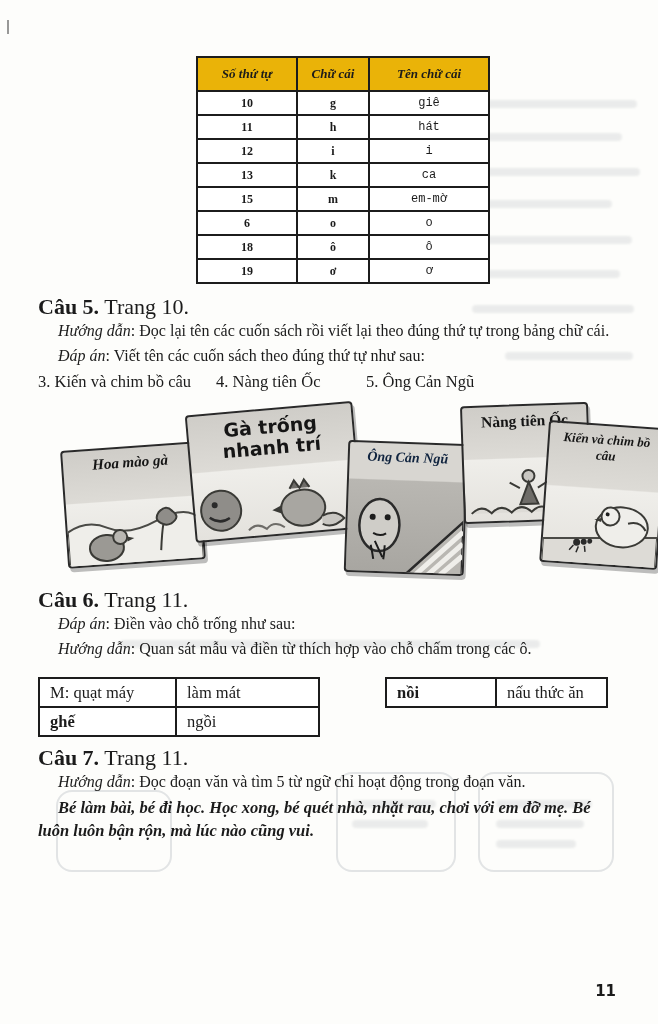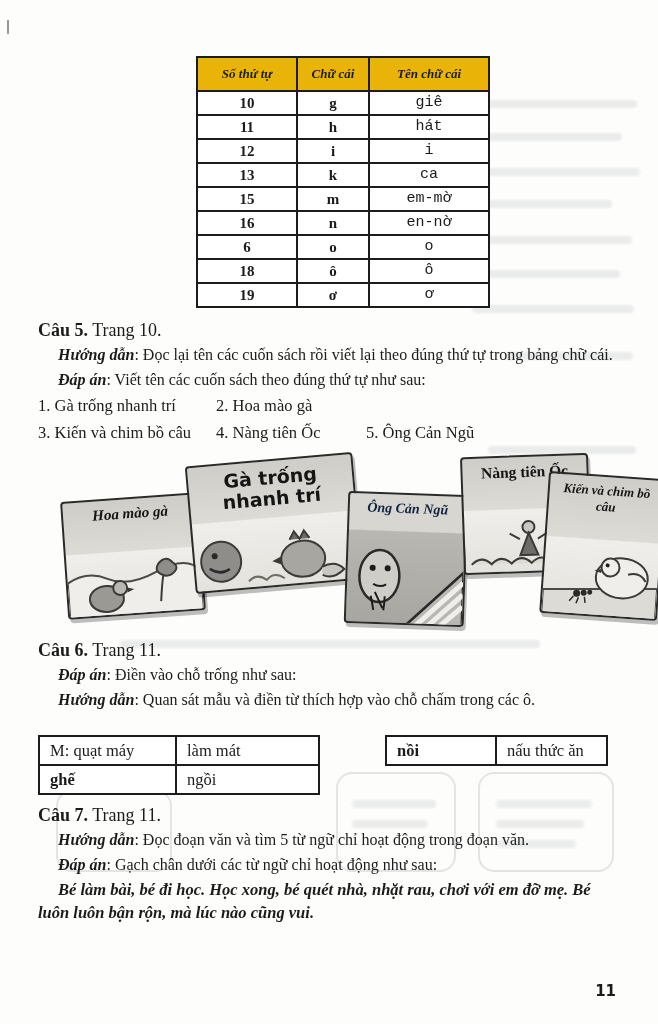--- a/index.html
+++ b/index.html
@@ -11,30 +11,30 @@
   
   .bleed-layer{position:absolute;inset:0;pointer-events:none;z-index:0;}
   .bb{position:absolute;height:8px;background:#8e939b;opacity:.16;filter:blur(1px);border-radius:4px;}
   .bx{position:absolute;border:2px solid #c2c5ca;opacity:.45;border-radius:16px;}
   .content{position:relative;z-index:1;}
 
   
   table.alpha{border-collapse:collapse;margin-left:158px;background:#fff;}
   table.alpha th,table.alpha td{border:2px solid #1c1c1c;text-align:center;padding:0 6px;}
   table.alpha th{background:#eab308;font-style:italic;font-weight:bold;font-size:13px;height:32px;margin-top:12px;}
-  table.alpha td{font-size:15px;height:22px;line-height:22px;}
+  table.alpha td{font-size:12px;height:22px;line-height:22px;}
   table.alpha td:nth-child(1){width:86px;font-weight:bold;}
   table.alpha td:nth-child(2){width:58px;font-weight:bold;}
   table.alpha td:nth-child(3){width:106px;font-family:Liberation Mono, monospace;}
 
   
-  .h{font-size:18px;margin:0;line-height:23px;}
+  .h{font-size:22px;margin:0;line-height:23px;}
   .hb{font-weight:bold;}
   .para{margin:2px 0 0 0;font-size:16px;line-height:22.5px;text-indent:20px;}
-  .lbl{font-weight:bold;font-style:italic;}
+  .lbl{font-weight:normal;font-style:italic;}
   .booklist{display:flex;font-size:16.5px;line-height:24px;margin-top:3px;}
   .booklist span:nth-child(1){width:178px;}
   .booklist span:nth-child(2){width:150px;}
 
   
   .shelf{position:relative;height:176px;margin-top:8px;}
   .cover{position:absolute;box-sizing:border-box;border:2.5px solid #2a2a2a;border-radius:4px;
          background:linear-gradient(180deg,#cfcdc8 0%,#dddbd6 45%,#efeeea 46%,#e4e2dd 100%);
          box-shadow:2px 4px 0 rgba(0,0,0,.25);overflow:hidden;text-align:center;}
   .cover .t{display:block;padding:6px 4px 0 4px;color:#151515;}
@@ -45,21 +45,21 @@
   .c2 .t{font-weight:bold;font-size:19px;line-height:21px;font-family:"DejaVu Sans",sans-serif;}
   .c3{left:308px;top:40px;width:120px;height:132px;transform:rotate(2deg);
       background:linear-gradient(180deg,#d8d6d1 0%,#d8d6d1 28%,#b9b7b2 29%,#a8a6a1 100%);}
   .c3 .t{font-weight:bold;font-style:italic;font-size:14px;color:#10243f;}
   .c4{left:424px;top:2px;width:128px;height:118px;transform:rotate(-2deg);}
   .c4 .t{font-weight:bold;font-size:15.5px;}
   .c5{left:506px;top:22px;width:118px;height:142px;transform:rotate(4deg);}
   .c5 .t{font-weight:bold;font-style:italic;font-size:13px;line-height:16px;}
 
   
-  .twrap{display:flex;margin-top:24px;}
+  .twrap{display:flex;margin-top:17px;}
   table.fill{border-collapse:collapse;background:#fff;}
   table.fill td{border:2px solid #1c1c1c;font-size:16.5px;height:27px;padding:0 10px;line-height:27px;}
   table.left-t{width:282px;}
   table.left-t td:first-child{width:115px;font-weight:bold;}
   table.left-t tr:first-child td:first-child{font-weight:normal;}
   table.right-t{width:223px;margin-left:65px;}
   table.right-t td:first-child{width:88px;font-weight:bold;}
 
   
   .passage{margin:2px 0 0 0;font-size:16.5px;line-height:23px;text-indent:20px;
@@ -128,25 +128,20 @@
             <td>13</td>
             <td>k</td>
             <td>ca</td>
           </tr>
           <tr>
             <td>15</td>
             <td>m</td>
             <td>em-mờ</td>
           </tr>
           <tr>
-            <td>16</td>
-            <td>n</td>
-            <td>en-nờ</td>
-          </tr>
-          <tr>
             <td>6</td>
             <td>o</td>
             <td>o</td>
           </tr>
           <tr>
             <td>18</td>
             <td>ô</td>
             <td>ô</td>
           </tr>
           <tr>
@@ -154,25 +149,20 @@
             <td>ơ</td>
             <td>ơ</td>
           </tr>
         </tbody>
     </table>
 
     <section style="margin-top:11px;">
       <p class="h"><span class="hb">Câu 5.</span> <span>Trang 10.</span></p>
       <p class="para"><span class="lbl">Hướng dẫn</span><span>: Đọc lại tên các cuốn sách rồi viết lại theo đúng thứ tự trong bảng chữ cái.</span></p>
       <p class="para"><span class="lbl">Đáp án</span><span>: Viết tên các cuốn sách theo đúng thứ tự như sau:</span></p>
-      <div class="booklist">
-        <span>1. Gà trống nhanh trí</span>
-        <span>2. Hoa mào gà</span>
-        <span></span>
-      </div>
       <div class="booklist">
         <span>3. Kiến và chim bồ câu</span>
         <span>4. Nàng tiên Ốc</span>
         <span>5. Ông Cản Ngũ</span>
       </div>
 
       <div class="shelf">
         <div class="cover c1">
           <span class="t">Hoa mào gà</span>
           <svg width="134" height="70" viewBox="0 0 134 70">
@@ -258,20 +248,19 @@
                 <td>nấu thức ăn</td>
               </tr>
             </tbody>
         </table>
       </div>
     </section>
 
     <section style="margin-top:9px;">
       <p class="h"><span class="hb">Câu 7.</span> <span>Trang 11.</span></p>
       <p class="para"><span class="lbl">Hướng dẫn</span><span>: Đọc đoạn văn và tìm 5 từ ngữ chỉ hoạt động trong đoạn văn.</span></p>
-      <p class="para"><span class="lbl">Đáp án</span><span>: Gạch chân dưới các từ ngữ chỉ hoạt động như sau:</span></p>
       <p class="passage"><span>Bé </span><span class="useg">làm bài</span><span>, bé </span><span class="useg">đi học</span><span>. Học xong, bé </span><span class="useg">quét nhà</span><span>, </span><span class="useg">nhặt rau</span><span>, </span><span class="useg">chơi với em</span><span> đỡ mẹ. Bé luôn luôn bận rộn, mà lúc nào cũng vui.</span></p>
     </section>
 
   </div>
 
   <div class="pagenum">11</div>
 </div>
 
 </body></html>

